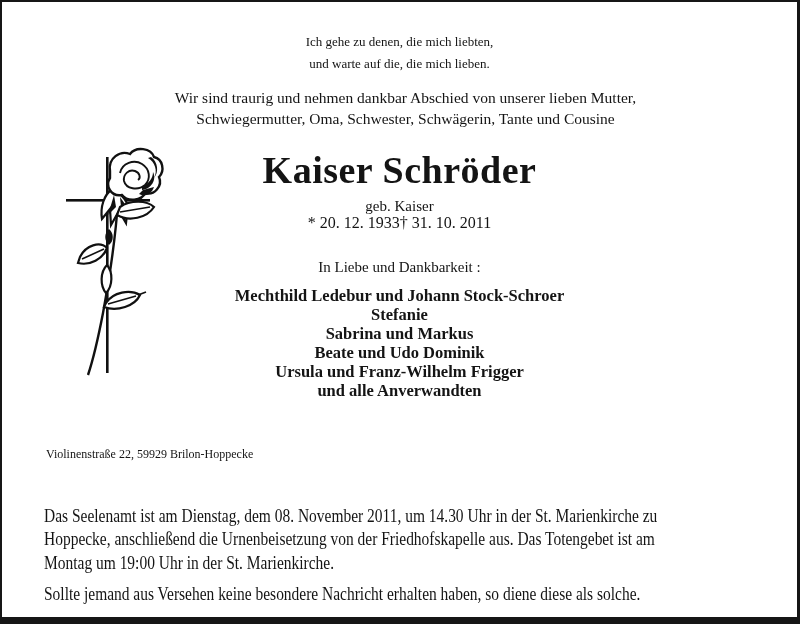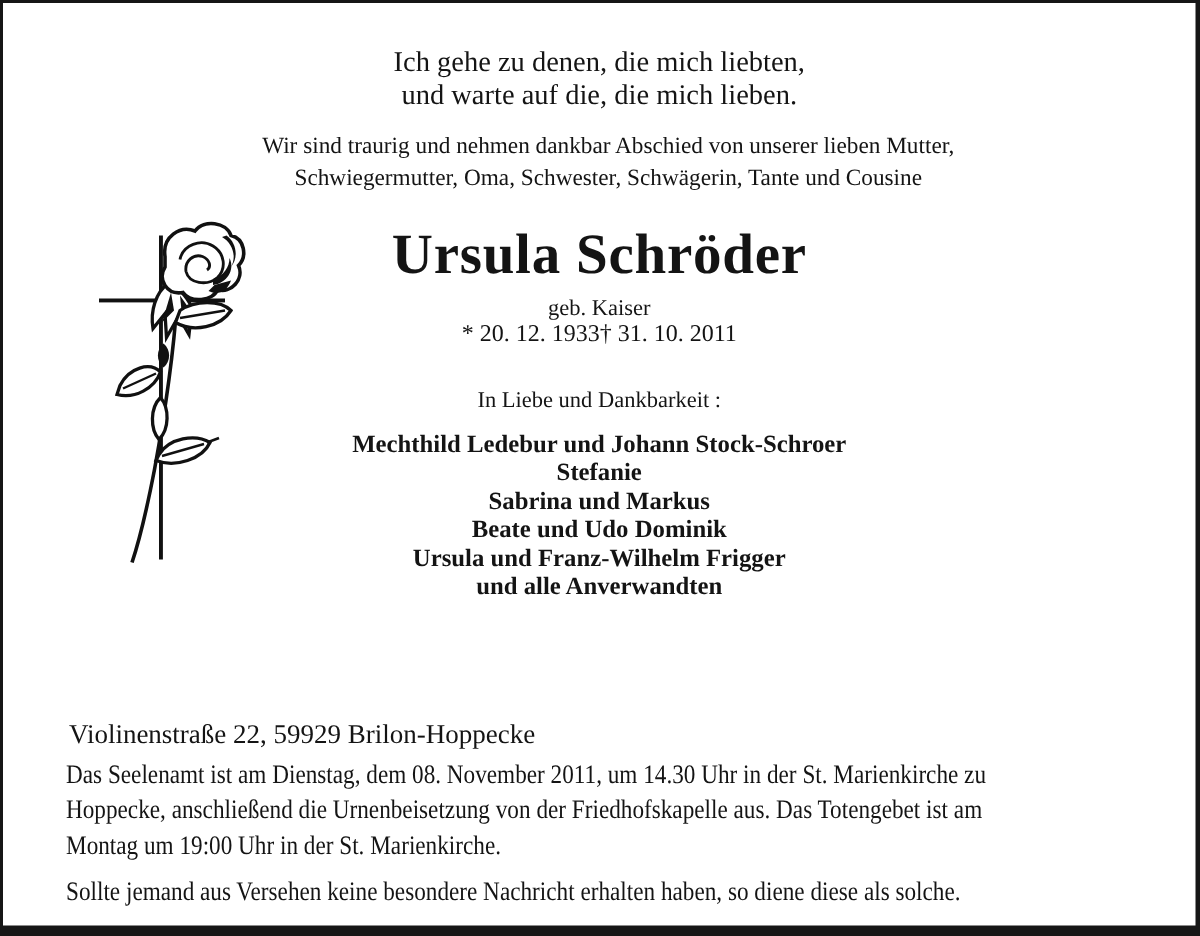--- a/index.html
+++ b/index.html
@@ -11,32 +11,32 @@
     background: #ffffff;
     border: 2px solid #161616;
     border-right-width: 3px;
     border-bottom-width: 7px;
     font-family: "Liberation Serif", serif;
     color: #141414;
     overflow: hidden;
   }
   .abs { position: absolute; }
   .centered { left: 0; right: 0; text-align: center; }
-  .quote-block { top: 29px; font-size: 19px; line-height: 22px; }
+  .quote-block { top: 29px; font-size: 13px; line-height: 22px; }
   .intro-block { top: 85px; font-size: 15.5px; line-height: 21px; margin-left: 12px; }
   .deceased-name { top: 146px; font-size: 38px; font-weight: bold; letter-spacing: 0.5px; }
   .maiden { top: 196px; font-size: 15px; }
   .dates-row {
     top: 212px; left: 0; right: 0;
     display: flex; justify-content: center; 
     font-size: 16px;
   }
   .dedication { top: 257px; font-size: 15px; }
   .mourners { top: 284px; font-size: 16.5px; font-weight: bold; line-height: 19px; }
-  .address-line { top: 477px; left: 44px; font-size: 18px; }
+  .address-line { top: 445px; left: 44px; font-size: 12px; }
   .cond {
     transform: scaleX(0.87);
     transform-origin: 0 50%;
     white-space: nowrap;
   }
   .service-block { top: 503px; left: 42px; font-size: 17.8px; line-height: 23.4px; }
   .closing-line { top: 582px; left: 42px; font-size: 17.8px; }
   .motif { top: 143px; left: 48px; width: 122px; height: 235px; }
 </style>
 </head>
@@ -79,21 +79,21 @@
   <div class="abs centered quote-block">
     <div>Ich gehe zu denen, die mich liebten,</div>
     <div>und warte auf die, die mich lieben.</div>
   </div>
 
   <div class="abs centered intro-block">
     <div>Wir sind traurig und nehmen dankbar Abschied von unserer lieben Mutter,</div>
     <div>Schwiegermutter, Oma, Schwester, Schwägerin, Tante und Cousine</div>
   </div>
 
-  <div class="abs centered deceased-name">Ursula Schröder</div>
+  <div class="abs centered deceased-name">Kaiser Schröder</div>
 
   <div class="abs centered maiden">geb. Kaiser</div>
 
   <div class="abs dates-row">
     <span>* 20. 12. 1933</span>
     <span>† 31. 10. 2011</span>
   </div>
 
   <div class="abs centered dedication">In Liebe und Dankbarkeit :</div>
 

